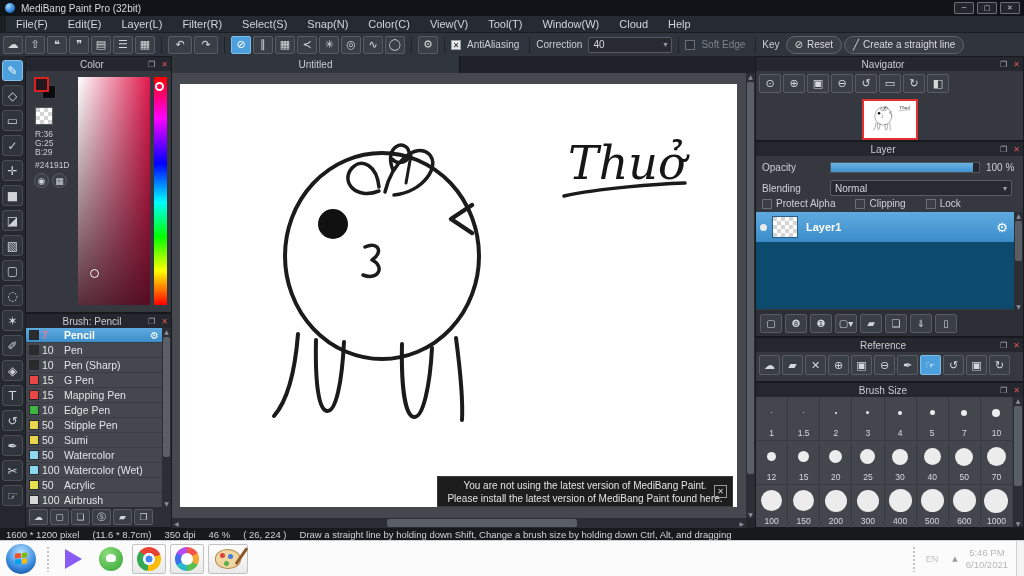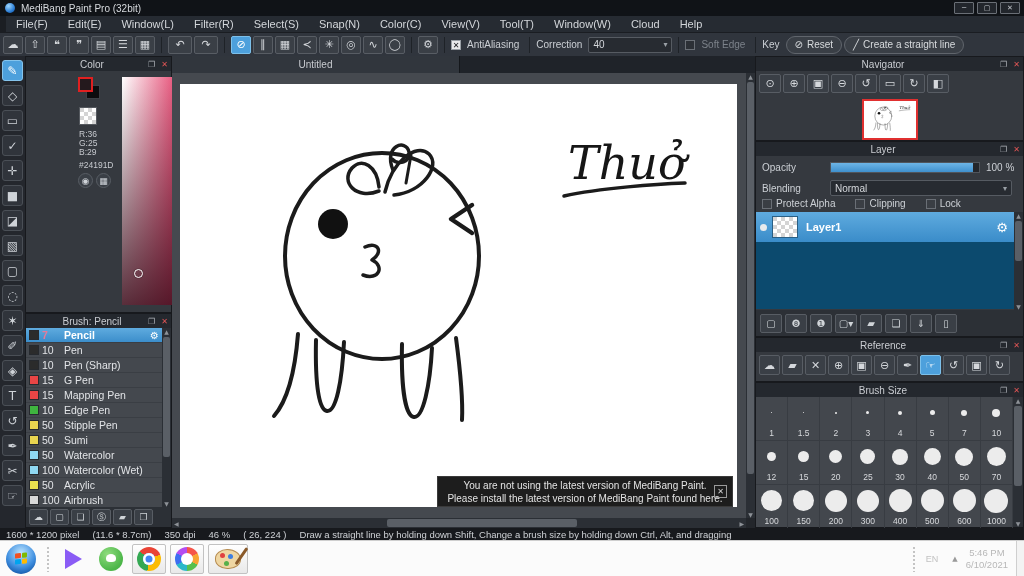--- a/index.html
+++ b/index.html
@@ -1,20 +1,20 @@
 <!DOCTYPE html>
 <html><head>
 <meta charset="utf-8">
 <style>
   html,body{margin:0;padding:0;width:1024px;height:576px;overflow:hidden;
     font-family:"Liberation Sans",sans-serif;background:#1b1e23;color:#cfd2d6;
     -webkit-font-smoothing:antialiased;}
   *{box-sizing:border-box;}
   .glyph{font-family:"DejaVu Sans",sans-serif;}
-  .abs{position:absolute;margin-left:44px;}
+  .abs{position:absolute;}
 
   
   .titlebar{position:absolute;left:0;top:0;width:1024px;height:16px;background:#101317;
     display:flex;align-items:center;font-size:10px;color:#d7dade;}
   .app-logo{width:10px;height:10px;border-radius:50%;margin:0 6px 0 5px;
     background:radial-gradient(circle at 35% 30%,#9fd8ff,#2d7fd6 60%,#0c4a9a);}
   .win-controls{margin-left:auto;display:flex;gap:3px;margin-right:4px;}
   .win-btn{width:20px;height:12px;border:1px solid #6a6f76;background:#22262c;color:#c3c7cc;
     font-size:7px;display:flex;align-items:center;justify-content:center;border-radius:1px;}
 
@@ -194,21 +194,21 @@
   <div class="win-btn glyph">─</div>
       <div class="win-btn glyph">▢</div>
       <div class="win-btn glyph">✕</div>
     </div>
 </div>
 
 <div class="menubar">
 
 <div class="menu-item">File(F)</div>
     <div class="menu-item">Edit(E)</div>
-    <div class="menu-item">Window(L)</div>
+    <div class="menu-item">Layer(L)</div>
     <div class="menu-item">Filter(R)</div>
     <div class="menu-item">Select(S)</div>
     <div class="menu-item">Snap(N)</div>
     <div class="menu-item">Color(C)</div>
     <div class="menu-item">View(V)</div>
     <div class="menu-item">Tool(T)</div>
     <div class="menu-item">Window(W)</div>
     <div class="menu-item">Cloud</div>
     <div class="menu-item">Help</div>
   </div>

